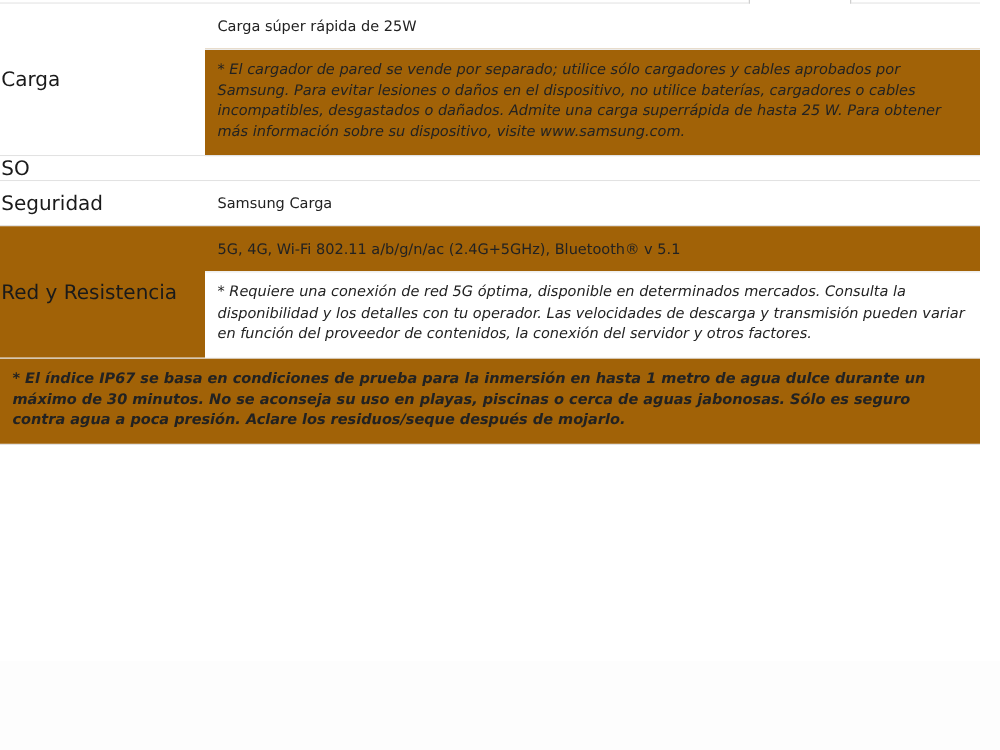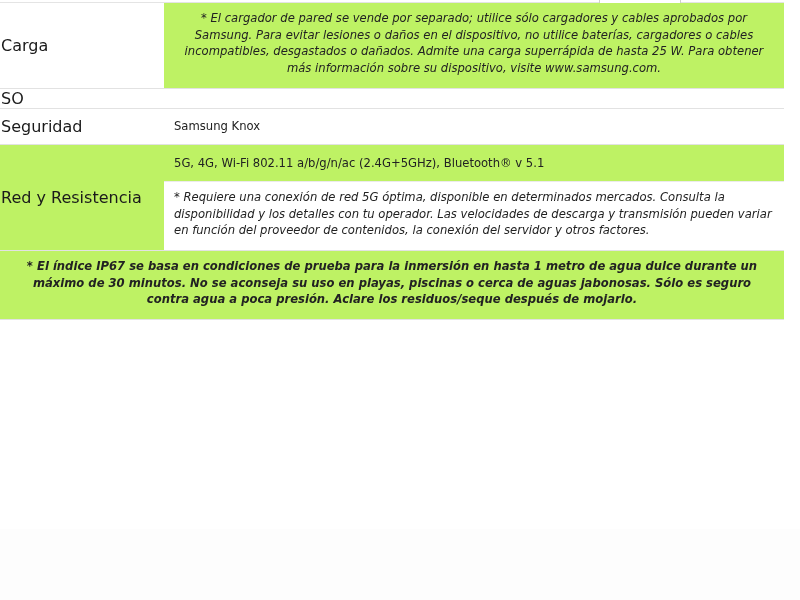--- a/index.html
+++ b/index.html
@@ -18,44 +18,45 @@
     font-size:16px; font-weight:normal; color:#1a1a1a;
   }
   .spec-values { flex:1; display:flex; flex-direction:column; }
   .spec-value {
     box-sizing:border-box; padding:7px 10px 7px 10px;
     font-size:11.6px; line-height:16.5px; color:#222;
   }
   .spec-value.main { display:flex; align-items:center; }
   .spec-value + .spec-value { border-top:1px solid #ebebeb; }
   .spec-value.note { font-style:italic; }
-  .gray { background:#bef264;text-align:center; }
+  .gray { background:#a16207; }
   .white { background:#ffffff; }
   .bottom-area { position:absolute; left:0; top:529px; width:800px; height:71px; background:#fdfdfd; }
 </style>
 </head>
 <body>
 
 <div class="top-line"></div>
 <div class="top-box"></div>
 
 <div class="spec-table" id="spec-table">
     <div class="spec-row">
       <div class="spec-label white">Carga</div>
       <div class="spec-values">
+        <div class="spec-value main white" style="min-height: 36px; white-space: pre-line;">Carga súper rápida de 25W</div>
         <div class="spec-value note gray" style="min-height: 85px; white-space: pre-line;">* El cargador de pared se vende por separado; utilice sólo cargadores y cables aprobados por Samsung. Para evitar lesiones o daños en el dispositivo, no utilice baterías, cargadores o cables incompatibles, desgastados o dañados. Admite una carga superrápida de hasta 25 W. Para obtener más información sobre su dispositivo, visite www.samsung.com.</div>
       </div>
     </div>
     <div class="spec-row">
       <div class="spec-label white">SO</div>
     </div>
     <div class="spec-row">
       <div class="spec-label white">Seguridad</div>
       <div class="spec-values">
-        <div class="spec-value main white" style="min-height: 35px; white-space: pre-line;">Samsung Knox</div>
+        <div class="spec-value main white" style="min-height: 35px; white-space: pre-line;">Samsung Carga</div>
       </div>
     </div>
     <div class="spec-row">
       <div class="spec-label gray">Red y Resistencia</div>
       <div class="spec-values">
         <div class="spec-value main gray" style="min-height: 36px; white-space: pre-line;">5G, 4G, Wi-Fi 802.11 a/b/g/n/ac (2.4G+5GHz), Bluetooth® v 5.1</div>
         <div class="spec-value note white" style="min-height: 69px; white-space: pre-line;">* Requiere una conexión de red 5G óptima, disponible en determinados mercados. Consulta la disponibilidad y los detalles con tu operador. Las velocidades de descarga y transmisión pueden variar en función del proveedor de contenidos, la conexión del servidor y otros factores.</div>
       </div>
     </div>
     <div class="spec-row">

